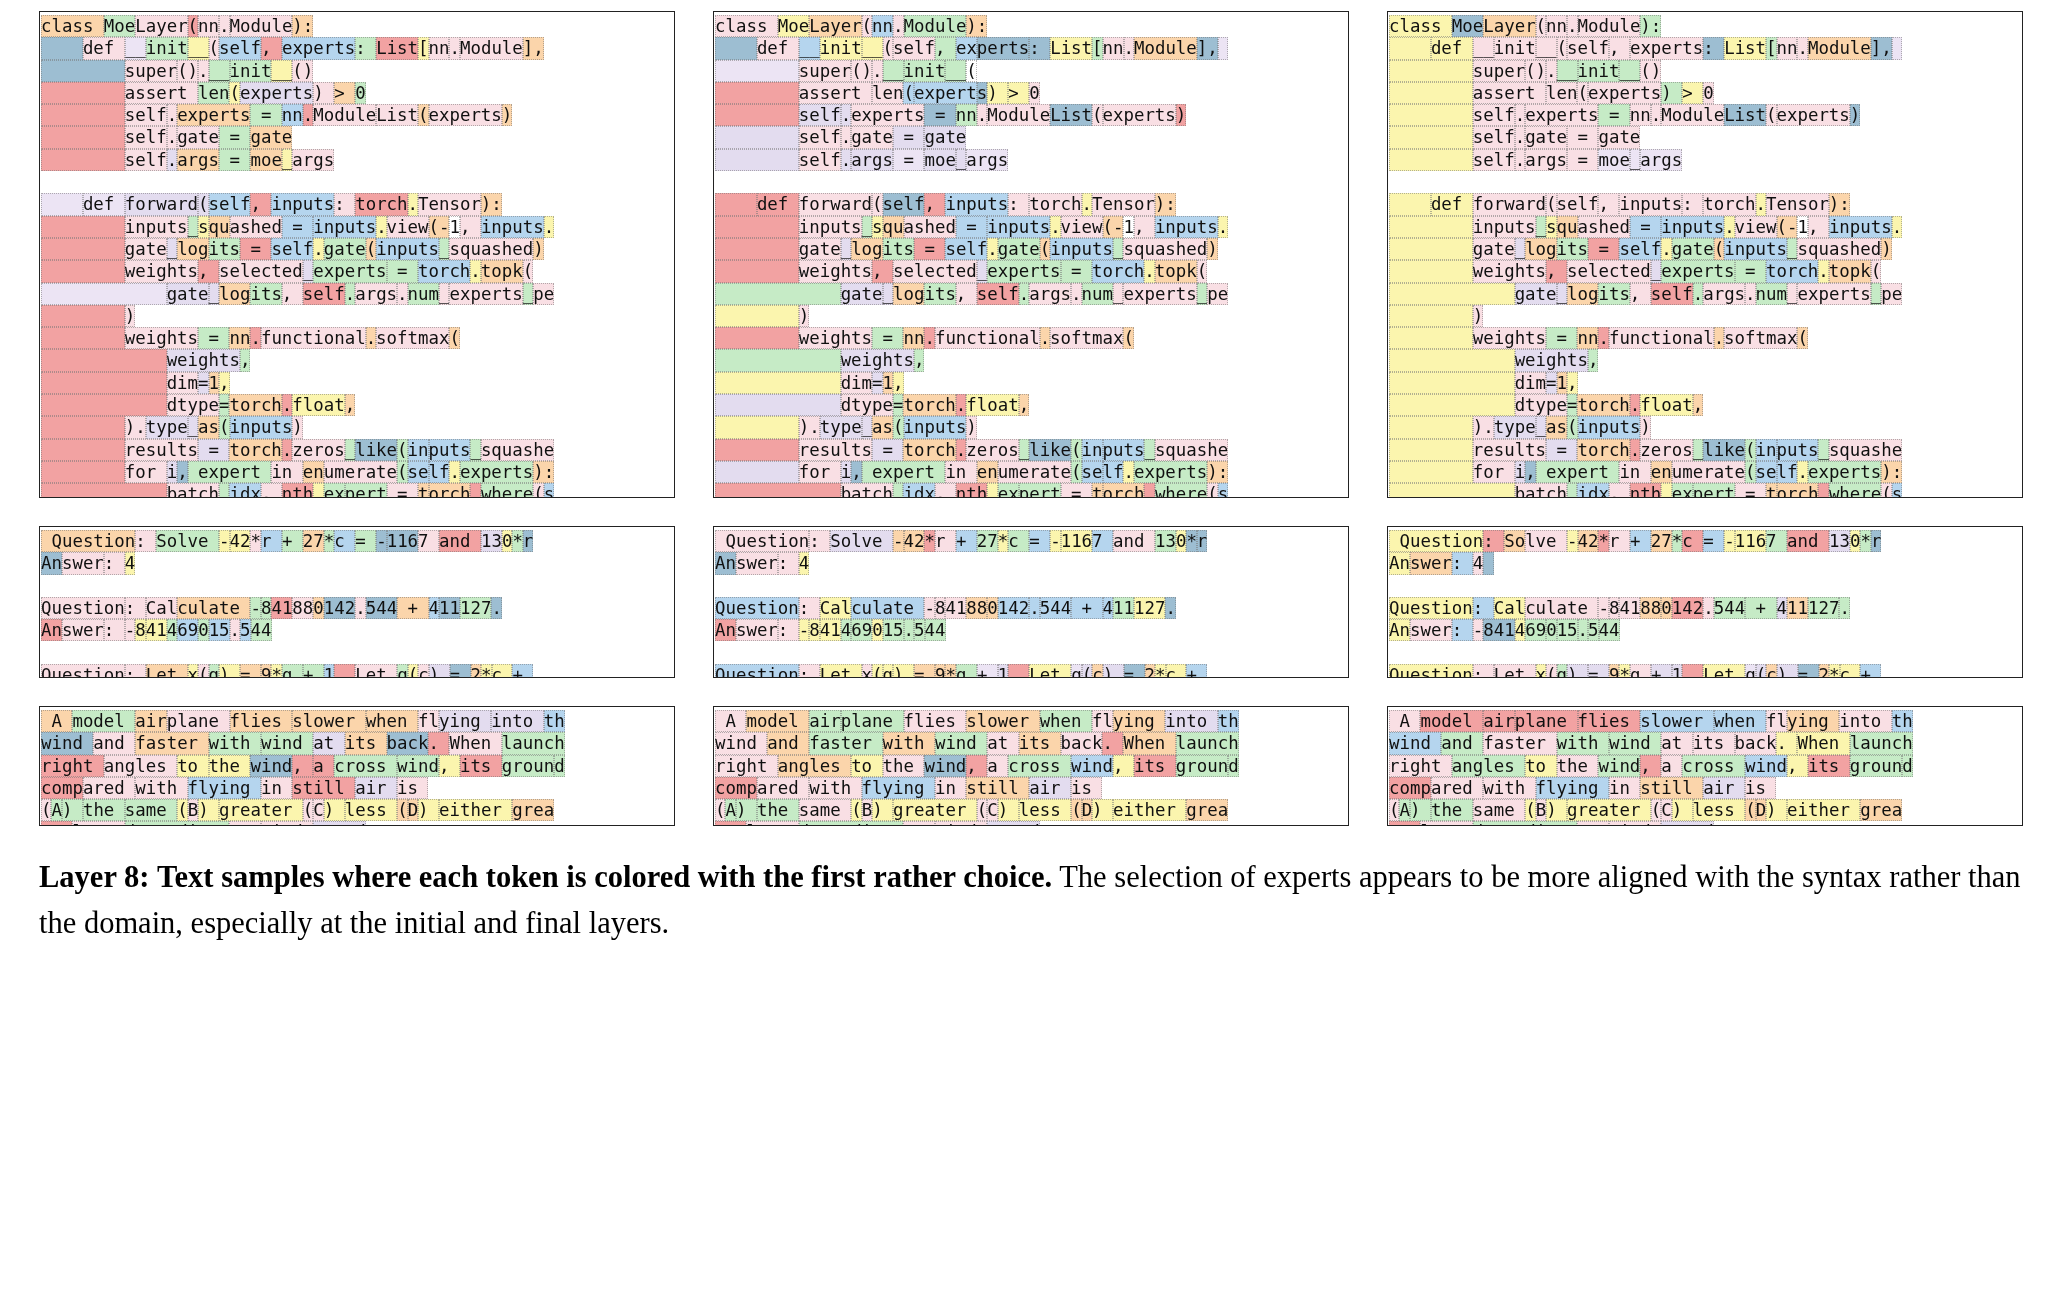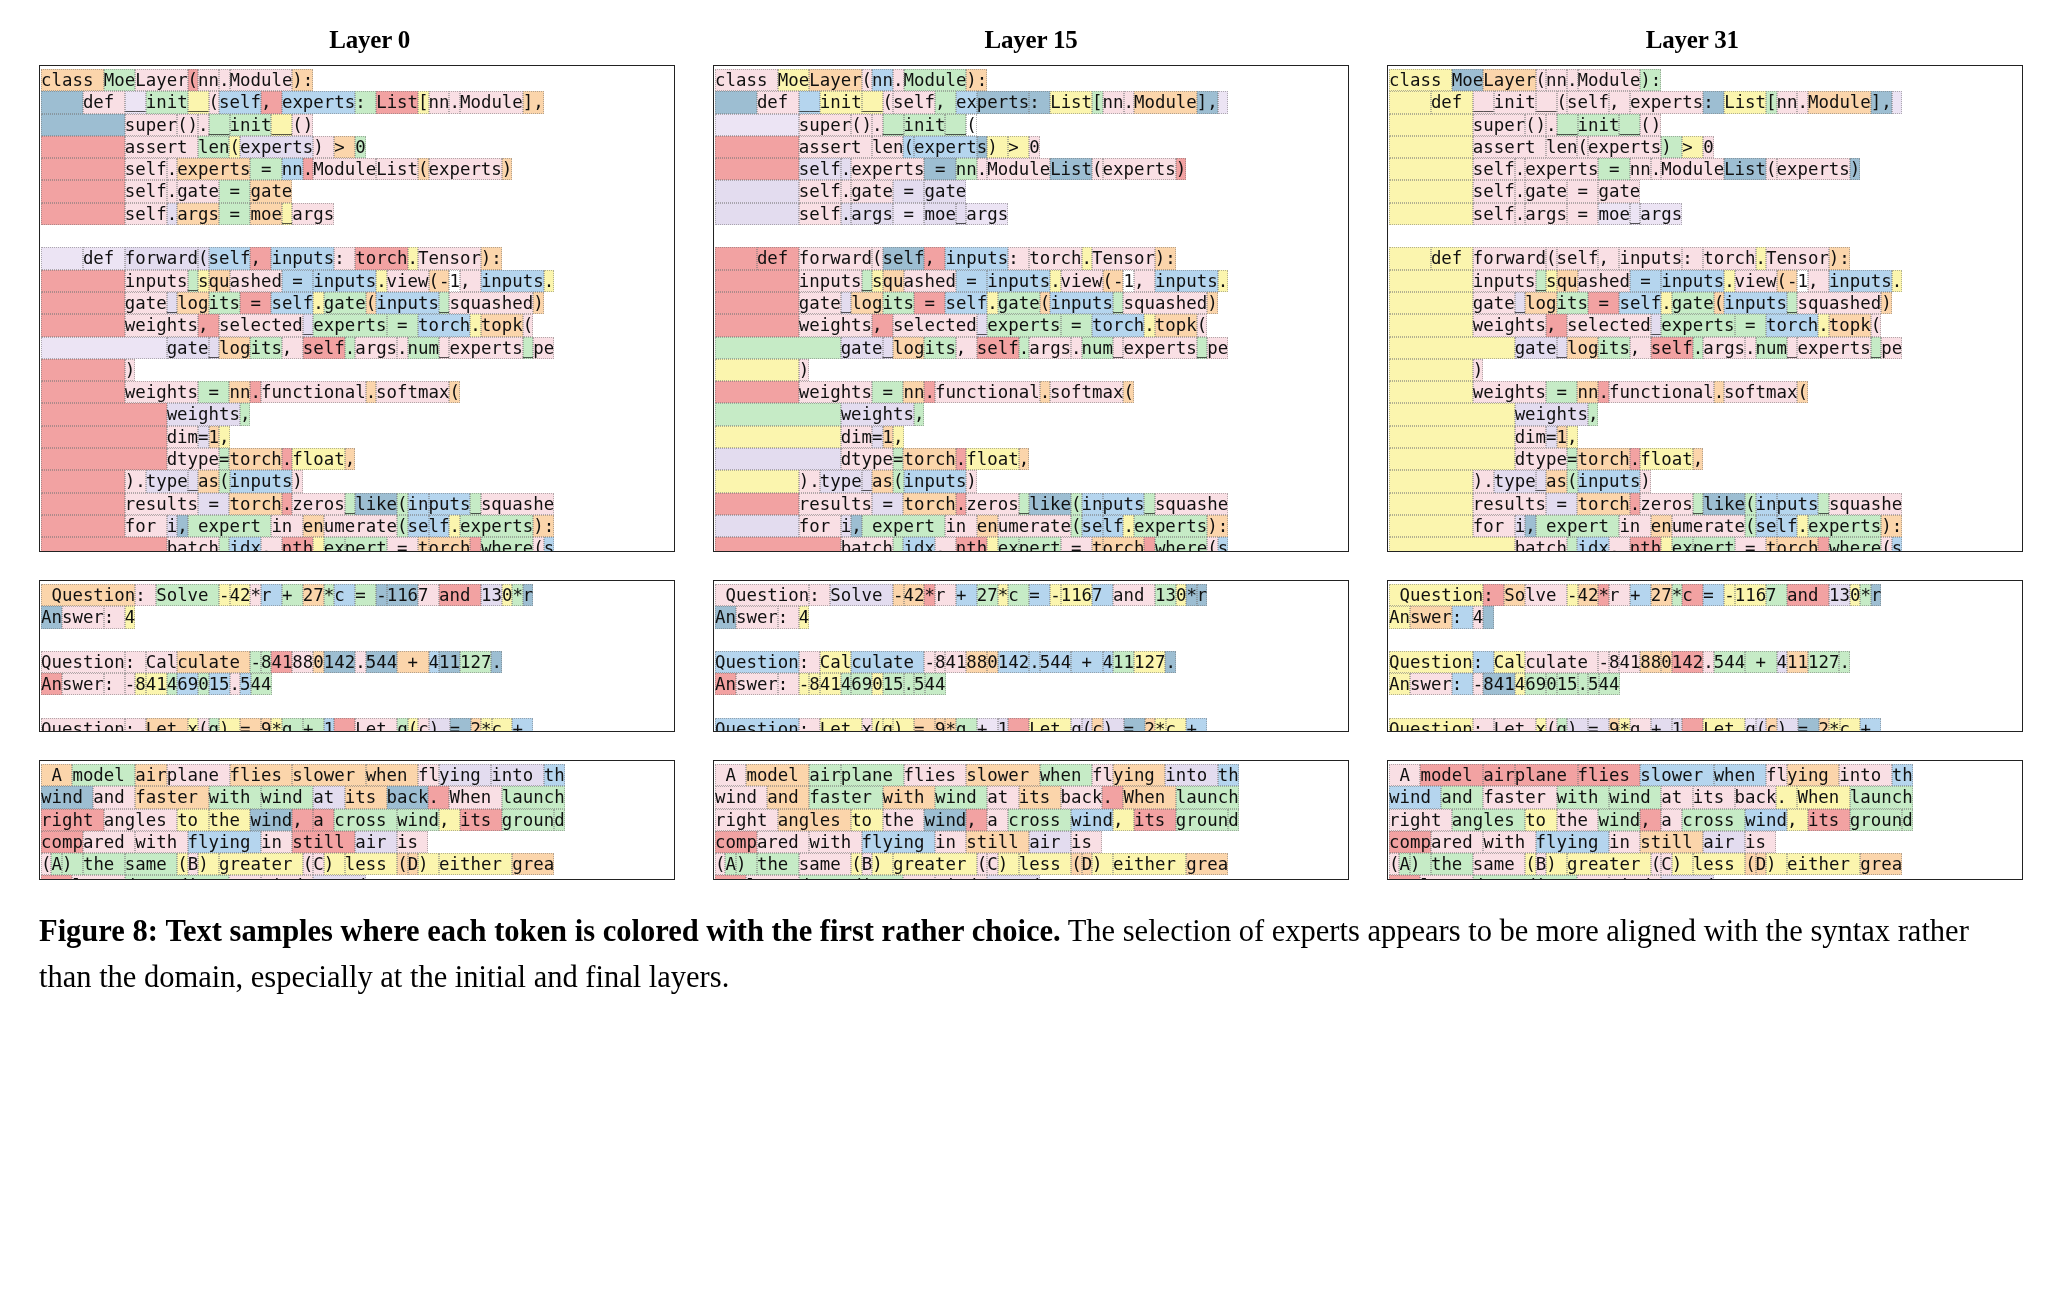--- a/index.html
+++ b/index.html
@@ -85,25 +85,20 @@
     font-family: "Liberation Serif", "DejaVu Serif", serif;
     text-align: left;
   }
   .caption b { font-weight: bold; }
 </style>
 </head>
 <body>
 
 <div id="figure">
 
-  <div class="headers">
-    <div class="col-header">Layer 0</div>
-    <div class="col-header">Layer 15</div>
-    <div class="col-header">Layer 31</div>
-  </div>
 
   <div class="grid">
 
     <div class="row">
       <div class="panel panel-code">
           <div class="tline"><span class="tok" style="background: rgb(251, 213, 171);">class </span><span class="tok" style="background: rgb(198, 235, 198);">Moe</span><span class="tok" style="background: rgb(249, 223, 228);">Layer</span><span class="tok" style="background: rgb(242, 162, 162);">(</span><span class="tok" style="background: rgb(249, 223, 228);">nn</span><span class="tok" style="background: rgb(249, 223, 228);">.</span><span class="tok" style="background: rgb(249, 223, 228);">Module</span><span class="tok" style="background: rgb(251, 213, 171);">):</span></div>
           <div class="tline"><span class="tok" style="background: rgb(157, 190, 210);">    </span><span class="tok" style="background: rgb(249, 223, 228);">def </span><span class="tok" style="background: rgb(236, 228, 244);">__</span><span class="tok" style="background: rgb(198, 235, 198);">init</span><span class="tok" style="background: rgb(251, 245, 174);">__</span><span class="tok" style="background: rgb(249, 223, 228);">(</span><span class="tok" style="background: rgb(181, 213, 238);">self</span><span class="tok" style="background: rgb(242, 162, 162);">, </span><span class="tok" style="background: rgb(181, 213, 238);">experts</span><span class="tok" style="background: rgb(198, 235, 198);">: </span><span class="tok" style="background: rgb(242, 162, 162);">List</span><span class="tok" style="background: rgb(251, 245, 174);">[</span><span class="tok" style="background: rgb(249, 223, 228);">nn</span><span class="tok" style="background: rgb(249, 223, 228);">.</span><span class="tok" style="background: rgb(249, 223, 228);">Module</span><span class="tok" style="background: rgb(251, 213, 171);">],</span></div>
           <div class="tline"><span class="tok" style="background: rgb(157, 190, 210);">        </span><span class="tok" style="background: rgb(249, 223, 228);">super</span><span class="tok" style="background: rgb(249, 223, 228);">()</span><span class="tok" style="background: rgb(249, 223, 228);">.</span><span class="tok" style="background: rgb(198, 235, 198);">__</span><span class="tok" style="background: rgb(198, 235, 198);">init</span><span class="tok" style="background: rgb(251, 245, 174);">__</span><span class="tok" style="background: rgb(249, 223, 228);">()</span></div>
           <div class="tline"><span class="tok" style="background: rgb(242, 162, 162);">        </span><span class="tok" style="background: rgb(249, 223, 228);">assert </span><span class="tok" style="background: rgb(198, 235, 198);">len</span><span class="tok" style="background: rgb(251, 245, 174);">(</span><span class="tok" style="background: rgb(227, 220, 239);">experts</span><span class="tok" style="background: rgb(249, 223, 228);">) </span><span class="tok" style="background: rgb(251, 213, 171);">&gt; </span><span class="tok" style="background: rgb(198, 235, 198);">0</span></div>
           <div class="tline"><span class="tok" style="background: rgb(242, 162, 162);">        </span><span class="tok" style="background: rgb(249, 223, 228);">self</span><span class="tok" style="background: rgb(249, 223, 228);">.</span><span class="tok" style="background: rgb(251, 213, 171);">experts</span><span class="tok" style="background: rgb(198, 235, 198);"> = </span><span class="tok" style="background: rgb(181, 213, 238);">nn</span><span class="tok" style="background: rgb(242, 162, 162);">.</span><span class="tok" style="background: rgb(249, 223, 228);">Module</span><span class="tok" style="background: rgb(249, 223, 228);">List</span><span class="tok" style="background: rgb(251, 213, 171);">(</span><span class="tok" style="background: rgb(249, 223, 228);">experts</span><span class="tok" style="background: rgb(251, 213, 171);">)</span></div>
@@ -228,16 +223,16 @@
           <div class="tline"><span class="tok" style="background: rgb(249, 223, 228);">right </span><span class="tok" style="background: rgb(198, 235, 198);">angles </span><span class="tok" style="background: rgb(251, 245, 174);">to </span><span class="tok" style="background: rgb(249, 223, 228);">the </span><span class="tok" style="background: rgb(198, 235, 198);">wind</span><span class="tok" style="background: rgb(242, 162, 162);">, </span><span class="tok" style="background: rgb(249, 223, 228);">a </span><span class="tok" style="background: rgb(198, 235, 198);">cross </span><span class="tok" style="background: rgb(181, 213, 238);">wind</span><span class="tok" style="background: rgb(251, 245, 174);">, </span><span class="tok" style="background: rgb(242, 162, 162);">its </span><span class="tok" style="background: rgb(198, 235, 198);">groun</span><span class="tok" style="background: rgb(198, 235, 198);">d</span></div>
           <div class="tline"><span class="tok" style="background: rgb(242, 162, 162);">comp</span><span class="tok" style="background: rgb(249, 223, 228);">ared </span><span class="tok" style="background: rgb(249, 223, 228);">with </span><span class="tok" style="background: rgb(181, 213, 238);">flying </span><span class="tok" style="background: rgb(249, 223, 228);">in </span><span class="tok" style="background: rgb(251, 213, 171);">still </span><span class="tok" style="background: rgb(227, 220, 239);">air </span><span class="tok" style="background: rgb(249, 223, 228);">is </span></div>
           <div class="tline"><span class="tok" style="background: rgb(249, 223, 228);">(</span><span class="tok" style="background: rgb(198, 235, 198);">A</span><span class="tok" style="background: rgb(198, 235, 198);">) </span><span class="tok" style="background: rgb(198, 235, 198);">the </span><span class="tok" style="background: rgb(249, 223, 228);">same </span><span class="tok" style="background: rgb(251, 245, 174);">(</span><span class="tok" style="background: rgb(249, 223, 228);">B</span><span class="tok" style="background: rgb(251, 245, 174);">) </span><span class="tok" style="background: rgb(251, 245, 174);">greater </span><span class="tok" style="background: rgb(249, 223, 228);">(</span><span class="tok" style="background: rgb(249, 223, 228);">C</span><span class="tok" style="background: rgb(251, 245, 174);">) </span><span class="tok" style="background: rgb(251, 245, 174);">less </span><span class="tok" style="background: rgb(251, 213, 171);">(</span><span class="tok" style="background: rgb(251, 213, 171);">D</span><span class="tok" style="background: rgb(251, 245, 174);">) </span><span class="tok" style="background: rgb(251, 245, 174);">either </span><span class="tok" style="background: rgb(251, 213, 171);">grea</span></div>
           <div class="tline"><span class="tok" style="background: rgb(242, 162, 162);">or </span><span class="tok" style="background: rgb(249, 223, 228);">less </span><span class="tok" style="background: rgb(198, 235, 198);">depending </span><span class="tok" style="background: rgb(249, 223, 228);">on </span><span class="tok" style="background: rgb(249, 223, 228);">wind </span><span class="tok" style="background: rgb(227, 220, 239);">speed</span></div>
         </div>
     </div>
 
   </div>
 
   <div class="caption">
-    <b>Figure 8:</b><span> </span><b>Text samples where each token is colored with the first rather choice.</b><span> The selection of experts appears to be more aligned with the syntax rather than the domain, especially at the initial and final layers.</span>
+    <b>Layer 8:</b><span> </span><b>Text samples where each token is colored with the first rather choice.</b><span> The selection of experts appears to be more aligned with the syntax rather than the domain, especially at the initial and final layers.</span>
   </div>
 
 </div>
 
 </body></html>

